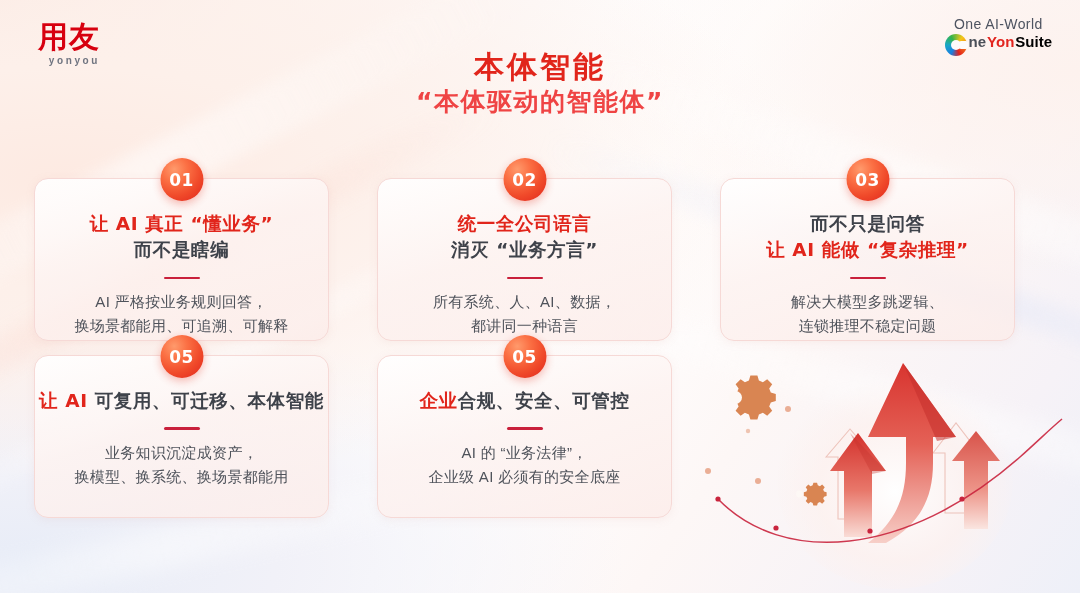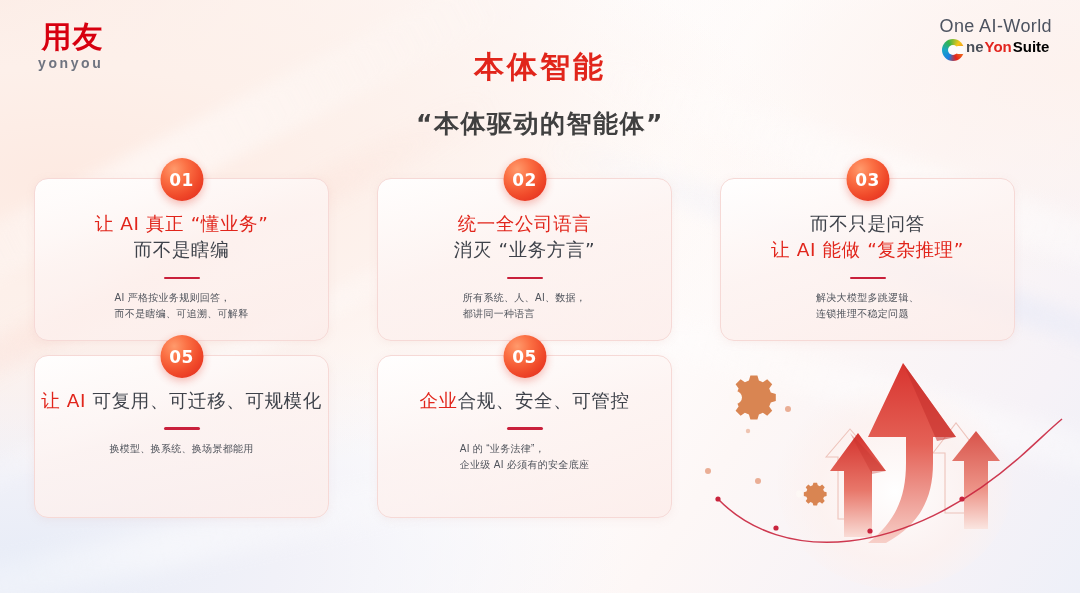--- a/index.html
+++ b/index.html
@@ -25,36 +25,36 @@
   .s2 { left:-22%; top:44%; width:72%; height:34px; background:linear-gradient(90deg,rgba(253,228,220,0) 0%,rgba(252,214,203,.8) 50%,rgba(253,228,220,0) 100%); transform:rotate(-27deg); filter:blur(9px); }
   .s3 { left:-10%; top:60%; width:58%; height:26px; background:linear-gradient(90deg,rgba(255,255,255,0) 0%,rgba(255,255,255,.9) 50%,rgba(255,255,255,0) 100%); transform:rotate(-27deg); filter:blur(6px); }
   .s4 { right:-28%; top:30%; width:78%; height:44px; background:linear-gradient(90deg,rgba(255,255,255,0) 0%,rgba(255,255,255,.9) 50%,rgba(255,255,255,0) 100%); transform:rotate(19deg); filter:blur(8px); }
   .s5 { right:-30%; top:46%; width:82%; height:30px; background:linear-gradient(90deg,rgba(236,239,250,0) 0%,rgba(224,230,247,.85) 50%,rgba(236,239,250,0) 100%); transform:rotate(19deg); filter:blur(8px); }
   .s6 { right:-26%; top:66%; width:80%; height:38px; background:linear-gradient(90deg,rgba(255,255,255,0) 0%,rgba(255,255,255,.92) 50%,rgba(255,255,255,0) 100%); transform:rotate(16deg); filter:blur(9px); }
   .s7 { left:-20%; bottom:4%; width:70%; height:40px; background:linear-gradient(90deg,rgba(255,255,255,0) 0%,rgba(255,255,255,.85) 50%,rgba(255,255,255,0) 100%); transform:rotate(-12deg); filter:blur(10px); }
 
   
   .logo-left { position:absolute; left:38px; top:22px; z-index:5; text-align:right; }
   .logo-left .cn { font-family:"DejaVu Sans","Liberation Sans",sans-serif; font-size:30px; font-weight:700; color:#d7000f; letter-spacing:1px; line-height:1; }
-  .logo-left .en { font-size:14px; color:#6f7480; letter-spacing:2.6px; margin-top:3px; font-weight:700; }
+  .logo-left .en { font-size:10px; color:#6f7480; letter-spacing:2.6px; margin-top:3px; font-weight:700; }
 
   .logo-right { position:absolute; right:28px; top:16px; z-index:5; text-align:center; }
-  .logo-right .tag { font-size:18px; color:#4d5360; letter-spacing:.4px; margin-bottom:2px; }
+  .logo-right .tag { font-size:14px; color:#4d5360; letter-spacing:.4px; margin-bottom:2px; }
   .logo-right .brand { display:flex; align-items:flex-start; justify-content:center; gap:1px; font-size:15px; font-weight:700; line-height:1; }
   .oring { width:22px; height:22px; border-radius:50%;
     background:conic-gradient(from 210deg,#1a7fe0 0deg,#19a7c6 60deg,#34b44a 120deg,#f5c518 190deg,#ef7b1e 250deg,#e5211b 310deg,#1a7fe0 360deg);
     position:relative; margin-right:1px; }
   .oring::after { content:""; position:absolute; inset:6px; background:#fdfbfb; border-radius:50%; }
   .oring::before { content:""; position:absolute; right:-1px; top:7px; width:9px; height:8px; background:#fdfbfb; border-radius:2px; }
   .bk { color:#4a4f58; } .rd { color:#e2251f; } .gy { color:#000000; }
 
   
   .titles { position:absolute; top:50px; left:0; right:0; text-align:center; z-index:5; }
   .t-main { font-family:"DejaVu Sans","Liberation Sans",sans-serif; font-size:30px; font-weight:700; color:#e1251b; letter-spacing:3px; line-height:1.15; }
-  .t-sub { font-family:"DejaVu Sans","Liberation Sans",sans-serif; font-size:25px; font-weight:700; color:#404040; letter-spacing:1.5px; margin-top:25px; line-height:1.15; }
+  .t-sub { font-family:"DejaVu Sans","Liberation Sans",sans-serif; font-size:25px; font-weight:700; color:#ef4444; letter-spacing:1.5px; margin-top:3px; line-height:1.15; }
 
   
   .deco { position:absolute; right:0; bottom:0; width:390px; height:240px; z-index:1; }
 
   
   .grid { position:absolute; z-index:4; left:34px; top:178px; width:1012px; }
   .row { display:flex; gap:48px; }
   .row2 { margin-top:14px; }
   .card {
     position:relative; width:295px; height:163px;
@@ -68,26 +68,26 @@
     position:absolute; top:-21px; left:50%; transform:translateX(-50%);
     width:43px; height:43px; border-radius:50%;
     background:radial-gradient(circle at 32% 26%,#ff9a6c 0%,#fb7044 30%,#f04a2a 62%,#e0241c 100%);
     box-shadow:0 3px 9px rgba(226,50,30,.32);
     display:flex; align-items:center; justify-content:center;
     color:#fff; font-size:17px; font-weight:700; letter-spacing:.5px;
     font-family:"DejaVu Sans","Liberation Sans",sans-serif;
   }
   .headline {
     font-family:"DejaVu Sans","Liberation Sans",sans-serif;
-    font-size:18.5px; font-weight:400; color:#3e424a;
+    font-size:18.5px; font-weight:700; color:#3e424a;
     letter-spacing:.6px; line-height:1.42; text-align:center;
   }
   .headline .hi { color:#e1251b; }
   .rule { width:36px; height:2.5px; background:#c9203b; border-radius:2px; margin:13px 0 11px; }
-  .desc { font-size:10px; color:#4f535b; line-height:1.62; letter-spacing:.3px; }
+  .desc { font-size:15px; color:#4f535b; line-height:1.62; text-align:center; letter-spacing:.3px; }
 
   .card.wide .headline { font-size:18.5px; }
 </style>
 </head>
 <body>
 
 <div class="bg">
   <div class="bg-base"></div>
   <div class="streak s1"></div>
   <div class="streak s2"></div>
@@ -182,21 +182,21 @@
 
     <div class="card">
       <div class="badge">01</div>
       <div class="headline">
         <div><span class="hi">让 AI 真正 “懂业务”</span><span></span></div>
         <div>而不是瞎编</div>
       </div>
       <div class="rule"></div>
       <div class="desc">
         <div>AI 严格按业务规则回答，</div>
-        <div>而不是瞎编、可追溯、可解释</div>
+        <div>换场景都能用、可追溯、可解释</div>
       </div>
     </div>
 
     <div class="card">
       <div class="badge">02</div>
       <div class="headline">
         <div><span class="hi">统一全公司语言</span><span></span></div>
         <div>消灭 “业务方言”</div>
       </div>
       <div class="rule"></div>
@@ -219,24 +219,25 @@
       </div>
     </div>
 
   </div>
 
   <div class="row row2">
 
     <div class="card wide">
       <div class="badge">05</div>
       <div class="headline">
-        <div><span class="hi">让 AI</span><span> 可复用、可迁移、可规模化</span></div>
-      </div>
-      <div class="rule"></div>
-      <div class="desc">
+        <div><span class="hi">让 AI</span><span> 可复用、可迁移、本体智能</span></div>
+      </div>
+      <div class="rule"></div>
+      <div class="desc">
+        <div>业务知识沉淀成资产，</div>
         <div>换模型、换系统、换场景都能用</div>
       </div>
     </div>
 
     <div class="card wide">
       <div class="badge">05</div>
       <div class="headline">
         <div><span class="hi">企业</span><span>合规、安全、可管控</span></div>
       </div>
       <div class="rule"></div>

